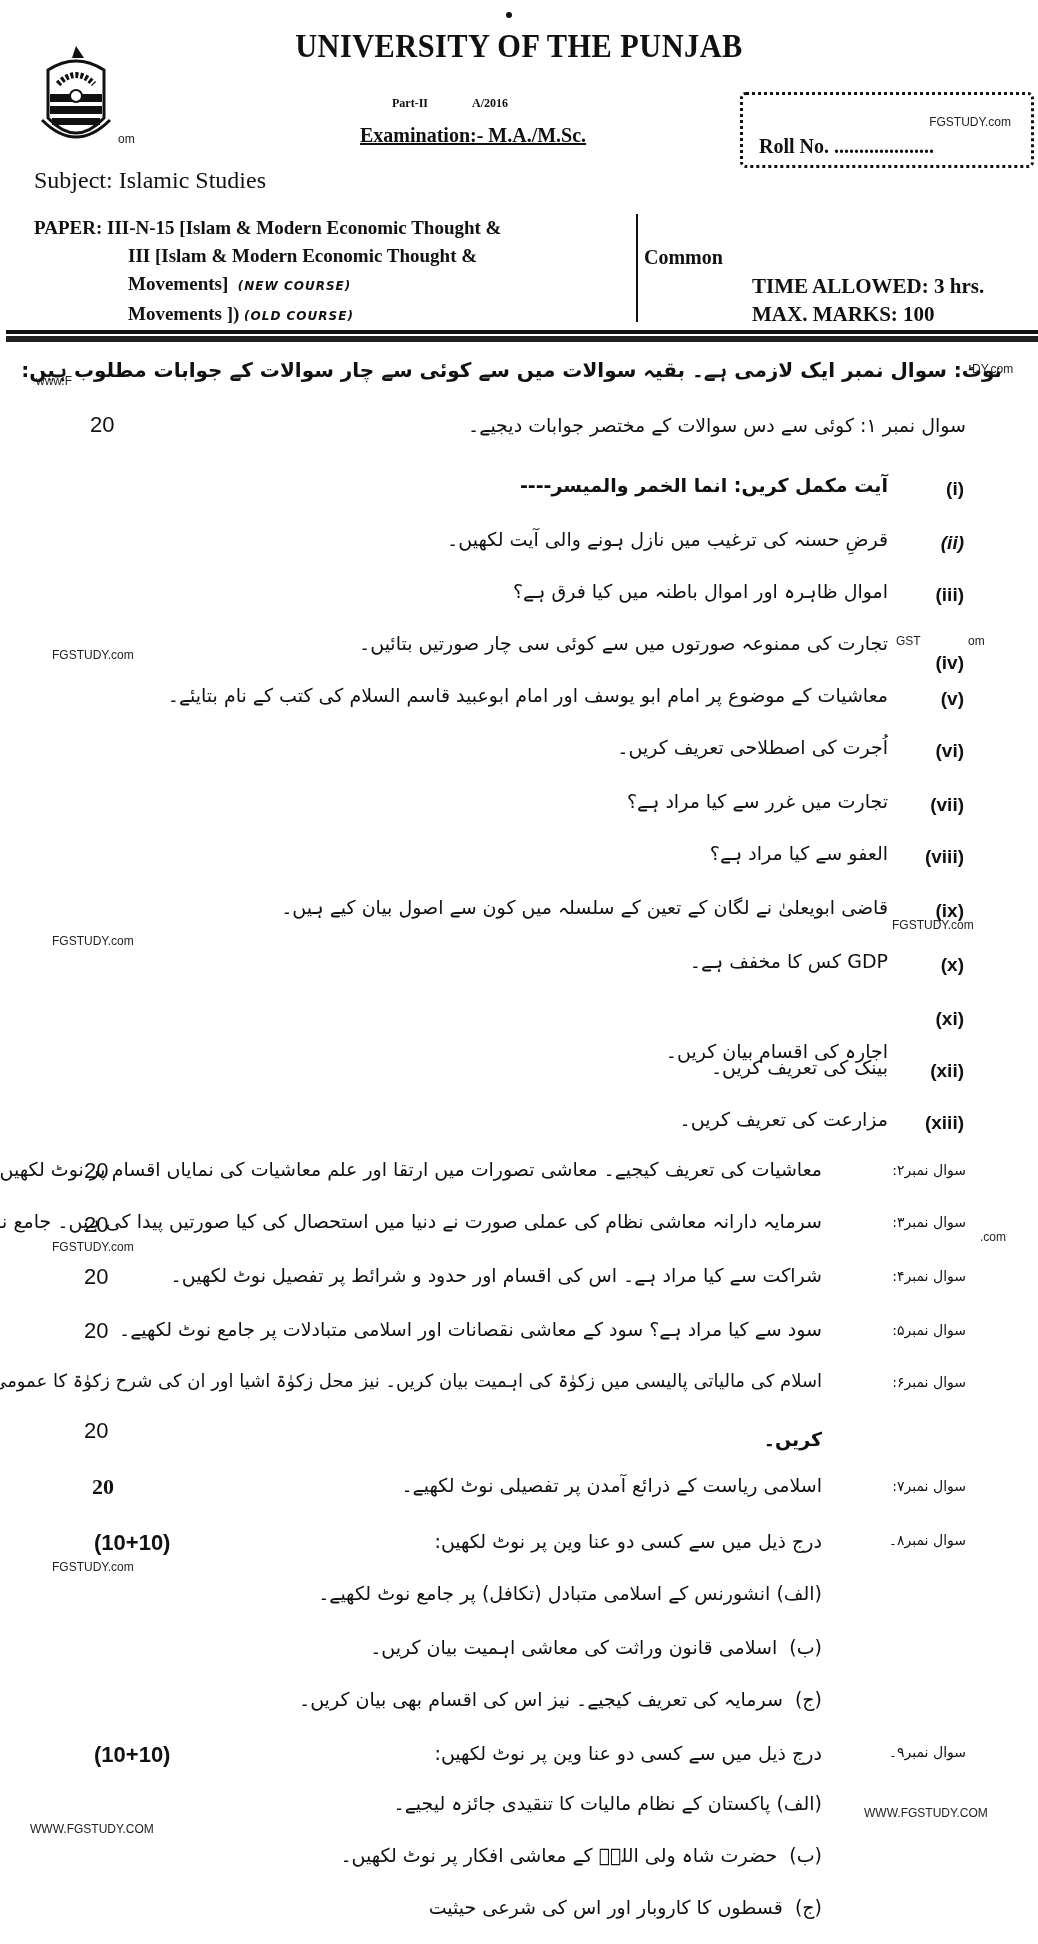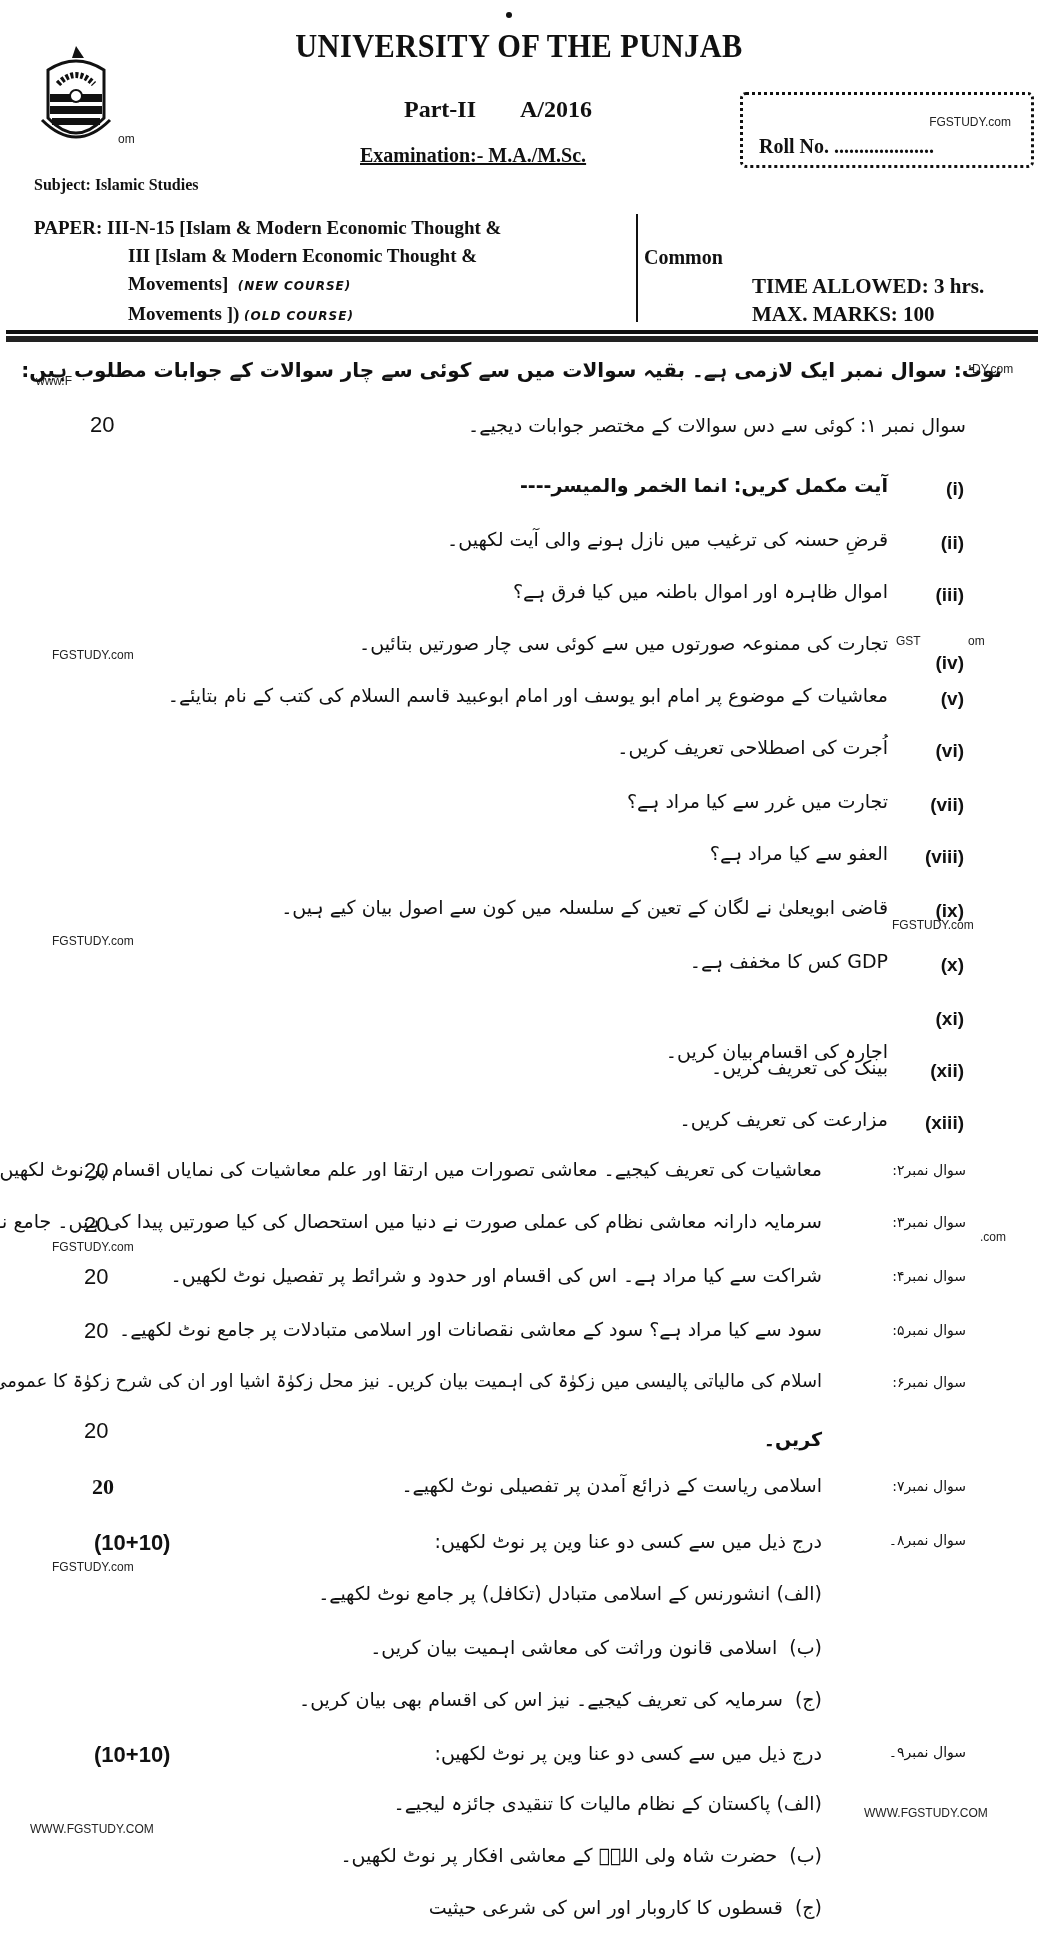--- a/index.html
+++ b/index.html
@@ -2,27 +2,27 @@
 <html><head>
 <meta charset="utf-8">
 <style>
   html, body { margin:0; padding:0; background:#ffffff; }
   body { width:1038px; height:1944px; position:relative; overflow:hidden; color:#111; font-family:"Liberation Serif", serif; }
   .abs { position:absolute; }
   .title { left:0; width:1038px; top:28px; text-align:center; font-size:33px; font-weight:bold; letter-spacing:0.5px; transform:scaleX(0.92); }
   .dot { left:506px; top:12px; width:6px; height:6px; background:#111; border-radius:50%; }
   .logo { left:38px; top:44px; width:76px; height:108px; }
   .wm { font-family:"Liberation Sans", sans-serif; font-size:12px; color:#222; font-weight:normal; }
-  .part { left:404px; top:96px; font-size:24px; font-weight:bold; }
+  .part { left:392px; top:96px; font-size:12px; font-weight:bold; }
   .part span { margin-right:44px; }
-  .exam { left:360px; top:124px; font-size:20px; font-weight:bold; text-decoration:underline;margin-top:20px; }
+  .exam { left:360px; top:124px; font-size:20px; font-weight:bold; text-decoration:underline; }
   .rollbox { left:740px; top:92px; width:294px; height:76px; border:3px dotted #111; border-radius:6px; box-sizing:border-box; }
   .rollbox .wm { position:absolute; right:20px; top:20px; }
   .rollbox .roll { position:absolute; left:16px; top:40px; font-size:20px; font-weight:bold; }
-  .subject { left:34px; top:176px; font-size:16px; font-weight:bold; }
+  .subject { left:34px; top:167px; font-size:24px; font-weight:normal; }
   .paper { left:34px; top:214px; font-size:19px; font-weight:bold; line-height:28px; }
   .paper .indent { padding-left:94px; display:block; }
   .hand { font-family:"DejaVu Sans", sans-serif; font-style:italic; font-size:12px; font-weight:bold; letter-spacing:1px; }
   .vline { left:636px; top:214px; width:2px; height:108px; background:#111; }
   .common { left:644px; top:246px; font-size:20px; font-weight:bold; }
   .time { left:752px; top:272px; font-size:21px; font-weight:bold; line-height:28px; }
   .rule1 { left:6px; top:330px; width:1032px; height:4px; background:#111; }
   .rule2 { left:6px; top:336px; width:1032px; height:6px; background:#222; }
   .urdu { direction:rtl; font-family:"DejaVu Sans", sans-serif; font-size:19px; white-space:nowrap; }
   .note { right:36px; top:358px; font-weight:bold; font-size:20px; }
@@ -79,21 +79,21 @@
 <div class="abs wm" style="left:36px;top:374px;">www.F</div>
 <div class="abs urdu note">نوٹ: سوال نمبر ایک لازمی ہے۔ بقیہ سوالات میں سے کوئی سے چار سوالات کے جوابات مطلوب ہیں:</div>
 <div class="abs wm" style="left:972px;top:362px;">DY.com</div>
 
 <div class="abs num" style="left:90px;top:412px;">20</div>
 <div class="abs urdu" style="right:72px;top:414px;">سوال نمبر ۱: کوئی سے دس سوالات کے مختصر جوابات دیجیے۔</div>
 
 <div class="abs roman" style="right:74px;top:478px;">(i)</div>
 <div class="abs urdu" style="right:150px;top:474px;font-weight:bold;">آیت مکمل کریں: انما الخمر والمیسر----</div>
 
-<div class="abs roman" style="right:74px;top:532px;">(ii)</div>
+<div class="abs roman" style="right:74px;top:532px;font-style:italic;">(ii)</div>
 <div class="abs urdu" style="right:150px;top:528px;">قرضِ حسنہ کی ترغیب میں نازل ہونے والی آیت لکھیں۔</div>
 
 <div class="abs roman" style="right:74px;top:584px;">(iii)</div>
 <div class="abs urdu" style="right:150px;top:580px;">اموال ظاہرہ اور اموال باطنہ میں کیا فرق ہے؟</div>
 
 <div class="abs wm" style="left:52px;top:648px;">FGSTUDY.com</div>
 <div class="abs wm" style="left:896px;top:634px;">GST</div>
 <div class="abs roman" style="right:74px;top:636px;margin-top:16px;">(iv)</div>
 <div class="abs wm" style="left:968px;top:634px;">om</div>
 <div class="abs urdu" style="right:150px;top:632px;">تجارت کی ممنوعہ صورتوں میں سے کوئی سی چار صورتیں بتائیں۔</div>

